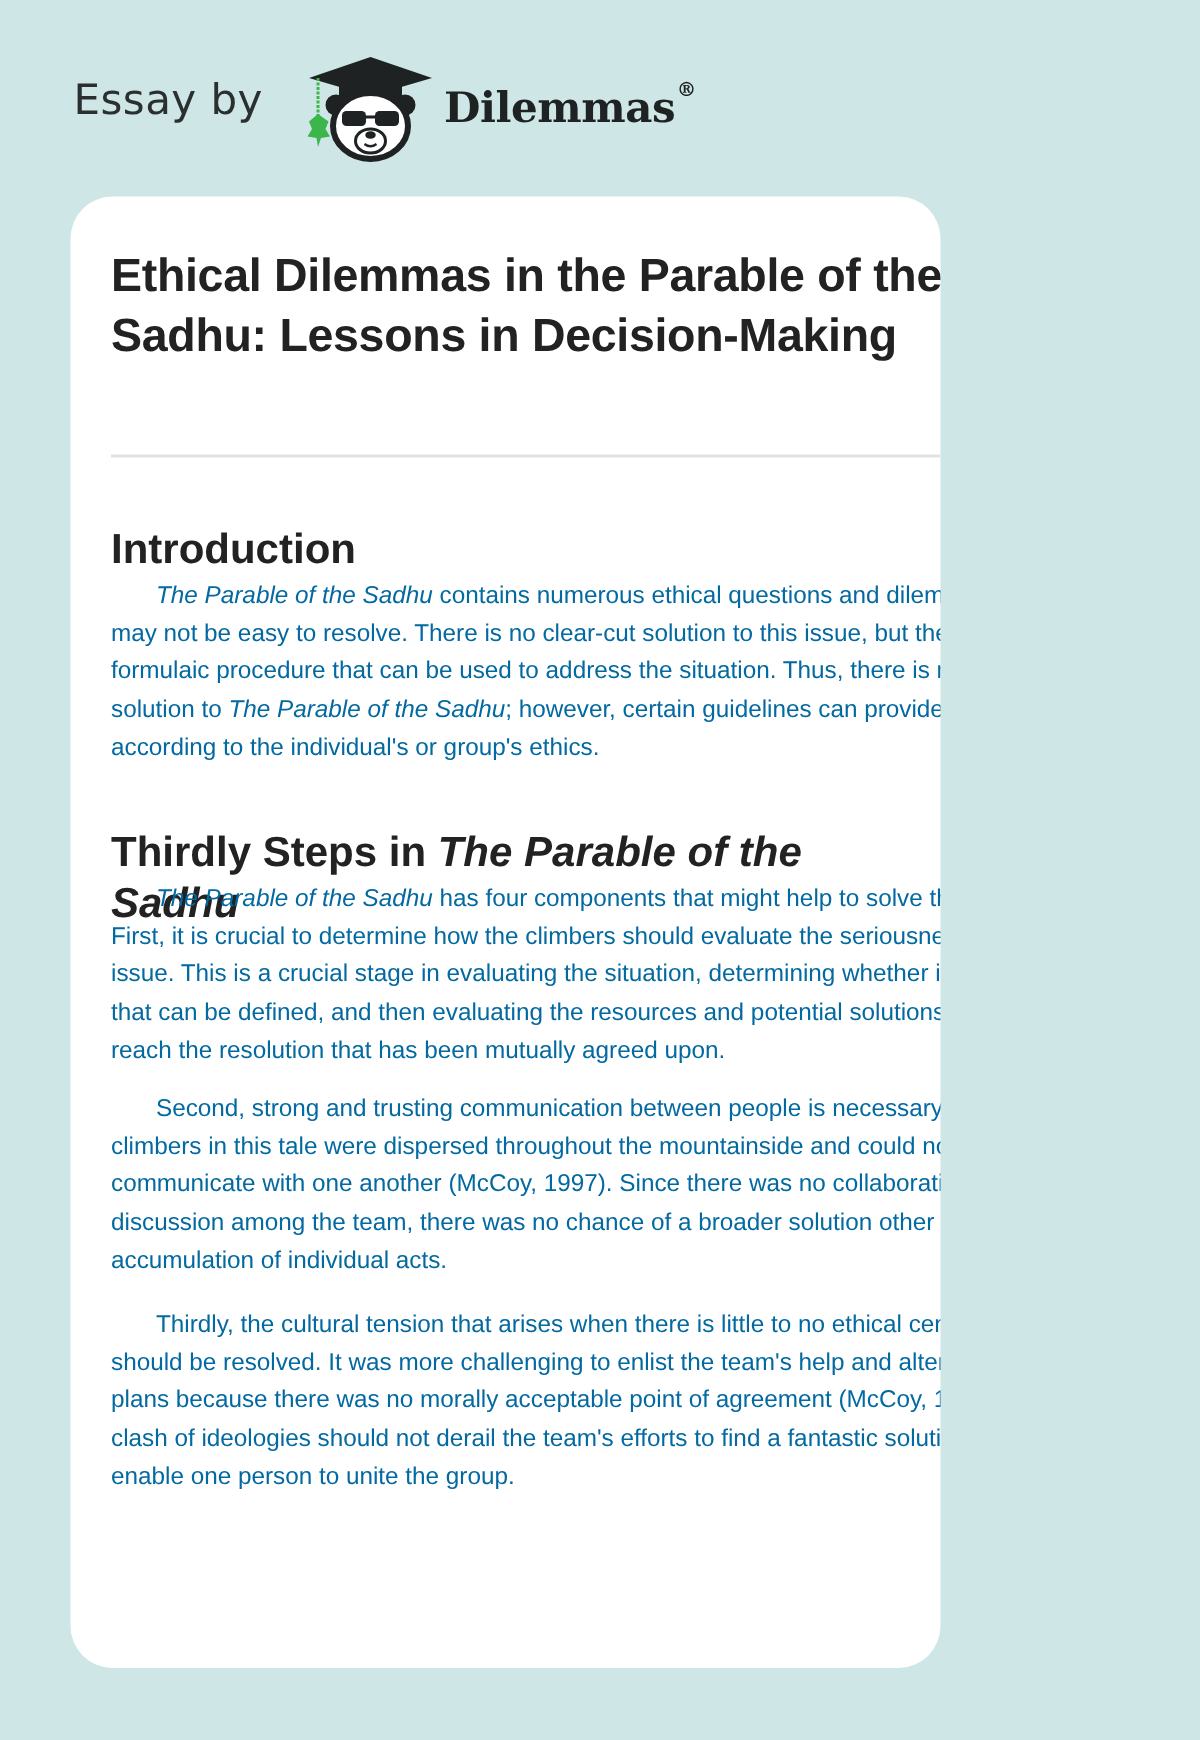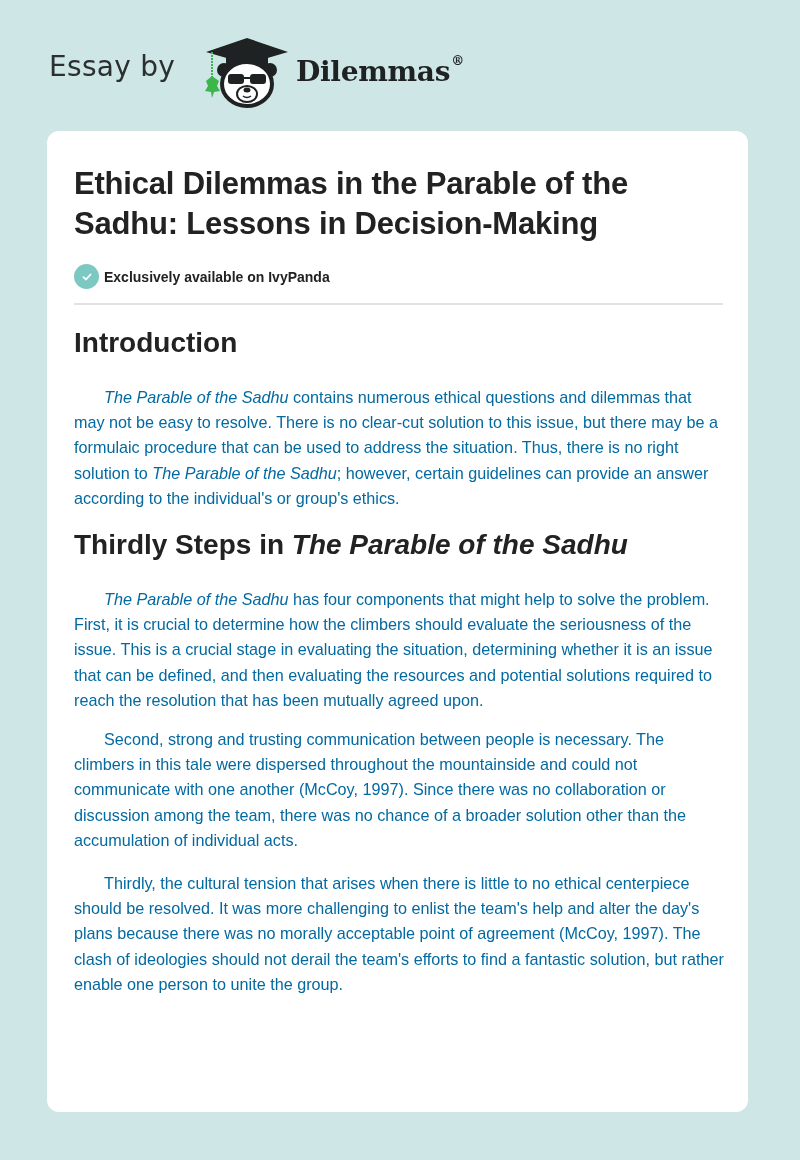--- a/index.html
+++ b/index.html
@@ -44,23 +44,23 @@
     .brand-name sup {
       font-size: 13px;
       vertical-align: top;
       position: relative;
       top: -2px;
       margin-left: 1px;
     }
     .card {
       position: absolute;
       left: 47px; top: 131px;
-      width: 701px; height: 981px;
+      width: 580px; height: 981px;
       background: #ffffff;
-      border-radius: 12px;
+      border-radius: 28px;
       overflow: hidden;
     }
     .title {
       position: absolute;
       left: 27px; top: 33px;
       width: 650px;
       font-size: 31px;
       font-weight: bold;
       line-height: 40px;
       color: #222;
@@ -92,20 +92,21 @@
       width: 649px; height: 2px;
       background: #e2e2e2;
     }
     .h2 {
       position: absolute;
       left: 27px;
       font-size: 28px;
       font-weight: bold;
       color: #222;
       line-height: 34px;
+      margin-top: 23px;
     }
     .h2 .ital { font-style: italic; }
     .para {
       position: absolute;
       left: 27px;
       width: 652px;
       font-size: 16.2px;
       line-height: 25.2px;
       color: #0369a1;
       text-indent: 30px;
@@ -140,28 +141,20 @@
       <ellipse cx="45" cy="56" rx="3.5" ry="2.5" fill="#1e2222"></ellipse>
       <path d="M41,62 Q45,65 49,62" stroke="#1e2222" stroke-width="1.5" fill="none"></path>
     </svg>
   </span>
   <span class="brand-name"><span>Dilemmas</span><sup>®</sup></span>
 </div>
 
 <div class="card">
   <h1 class="title">Ethical Dilemmas in the Parable of the Sadhu: Lessons in Decision-Making</h1>
 
-  <div class="badge">
-    <span class="check-circle">
-      <svg width="12" height="12" viewBox="0 0 12 12">
-        <path d="M2.5,6.2 L5,8.5 L9.5,3.5" stroke="#ffffff" stroke-width="1.8" fill="none" stroke-linecap="round" stroke-linejoin="round"></path>
-      </svg>
-    </span>
-    <span class="badge-text">Exclusively available on IvyPanda</span>
-  </div>
 
   <div class="divider"></div>
 
   <h2 class="h2" style="top:195px;">Introduction</h2>
 
   <p class="para" style="top:254px;"><i>The Parable of the Sadhu</i><span> contains numerous ethical questions and dilemmas that may not be easy to resolve. There is no clear-cut solution to this issue, but there may be a formulaic procedure that can be used to address the situation. Thus, there is no right solution to </span><i>The Parable of the Sadhu</i><span>; however, certain guidelines can provide an answer according to the individual's or group's ethics.</span></p>
 
   <h2 class="h2" style="top:397px;"><span>Thirdly Steps in </span><span class="ital">The Parable of the Sadhu</span></h2>
 
   <p class="para" style="top:456px;"><i>The Parable of the Sadhu</i><span> has four components that might help to solve the problem. First, it is crucial to determine how the climbers should evaluate the seriousness of the issue. This is a crucial stage in evaluating the situation, determining whether it is an issue that can be defined, and then evaluating the resources and potential solutions required to reach the resolution that has been mutually agreed upon.</span></p>

